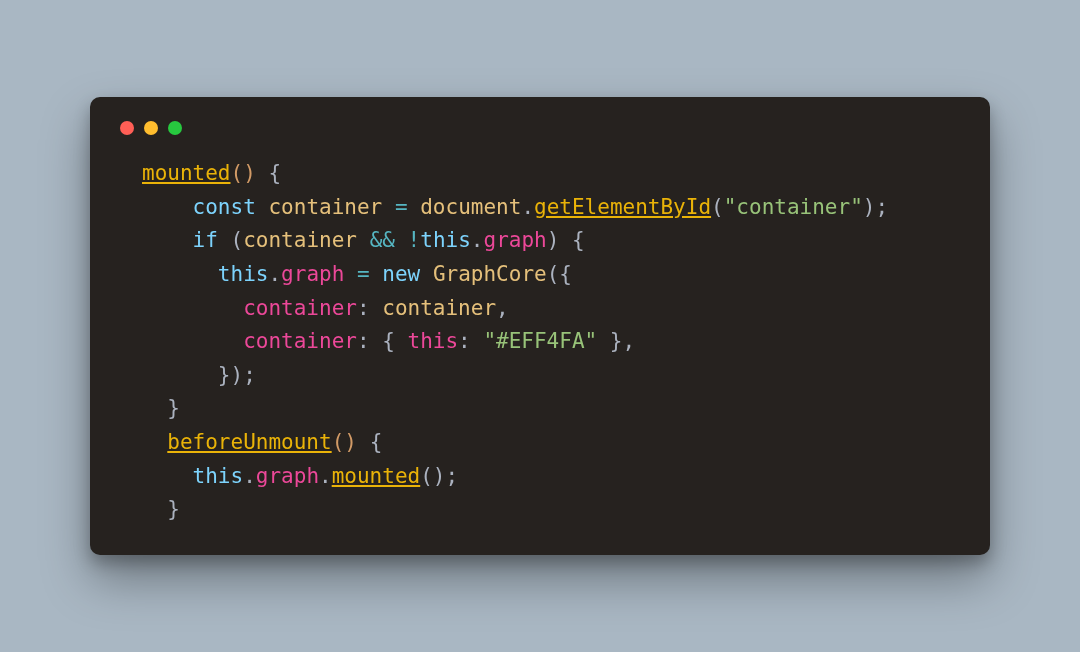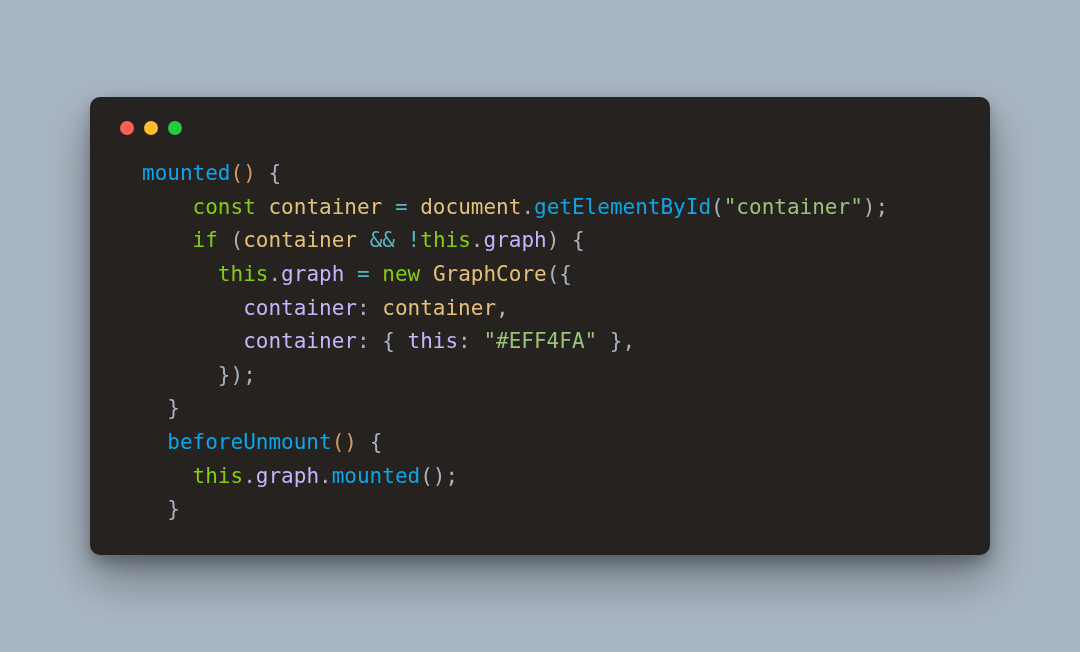--- a/index.html
+++ b/index.html
@@ -41,25 +41,25 @@
   .dot.green  { background: #27c93f; }
 
   pre.code {
     margin: 22px 0 0 0;
     padding: 0 0 0 24px;
     font-size: 21px;
     line-height: 1.6;
     white-space: pre;
     color: #d6d6d1;
   }
-  .tok-fn    { color: #0ea5e9; }      
-  .tok-kw    { color: #84cc16; margin-top: 44px; }      
+  .tok-fn    { color: #eab308; text-decoration: underline; }      
+  .tok-kw    { color: #7dd3fc; margin-top: 44px; }      
   .tok-op    { color: #56b6c2; }      
   .tok-id    { color: #e5c07b; }      
-  .tok-prop  { color: #c4b5fd; }      
+  .tok-prop  { color: #ec4899; }      
   .tok-plain { color: #abb2bf; }      
   .tok-str   { color: #98c379; }      
   .tok-par   { color: #d19a66; }      
 </style>
 </head>
 <body>
 
 <div class="stage">
   <div class="window">
     <div class="traffic">

